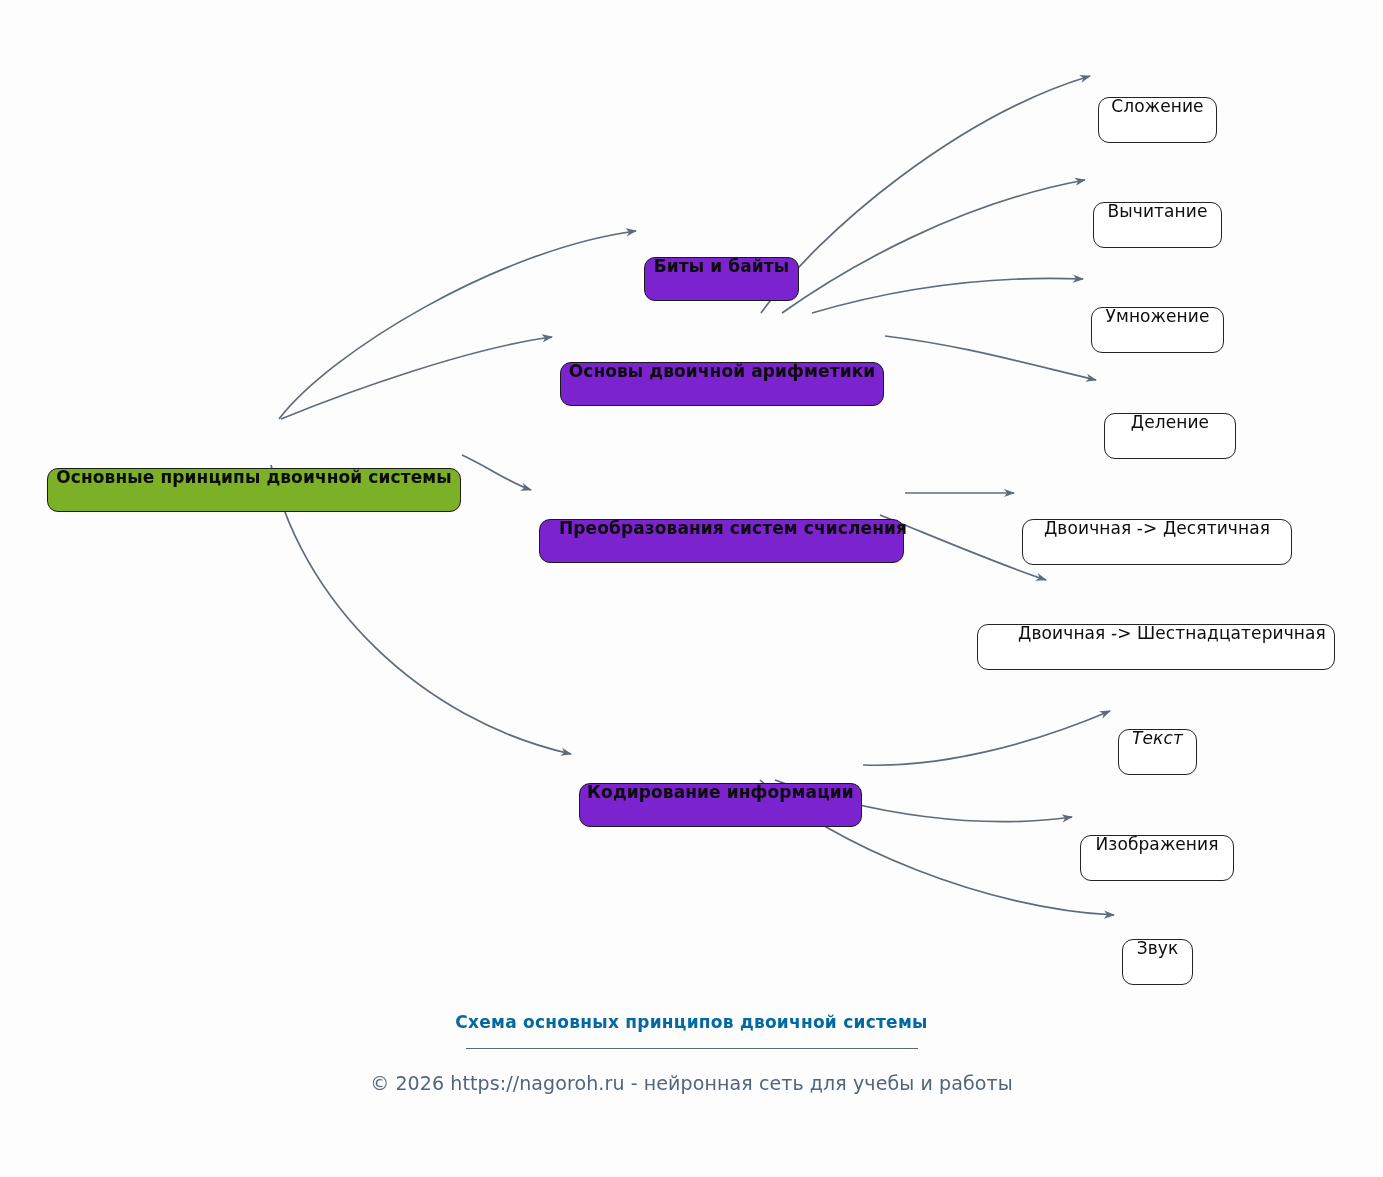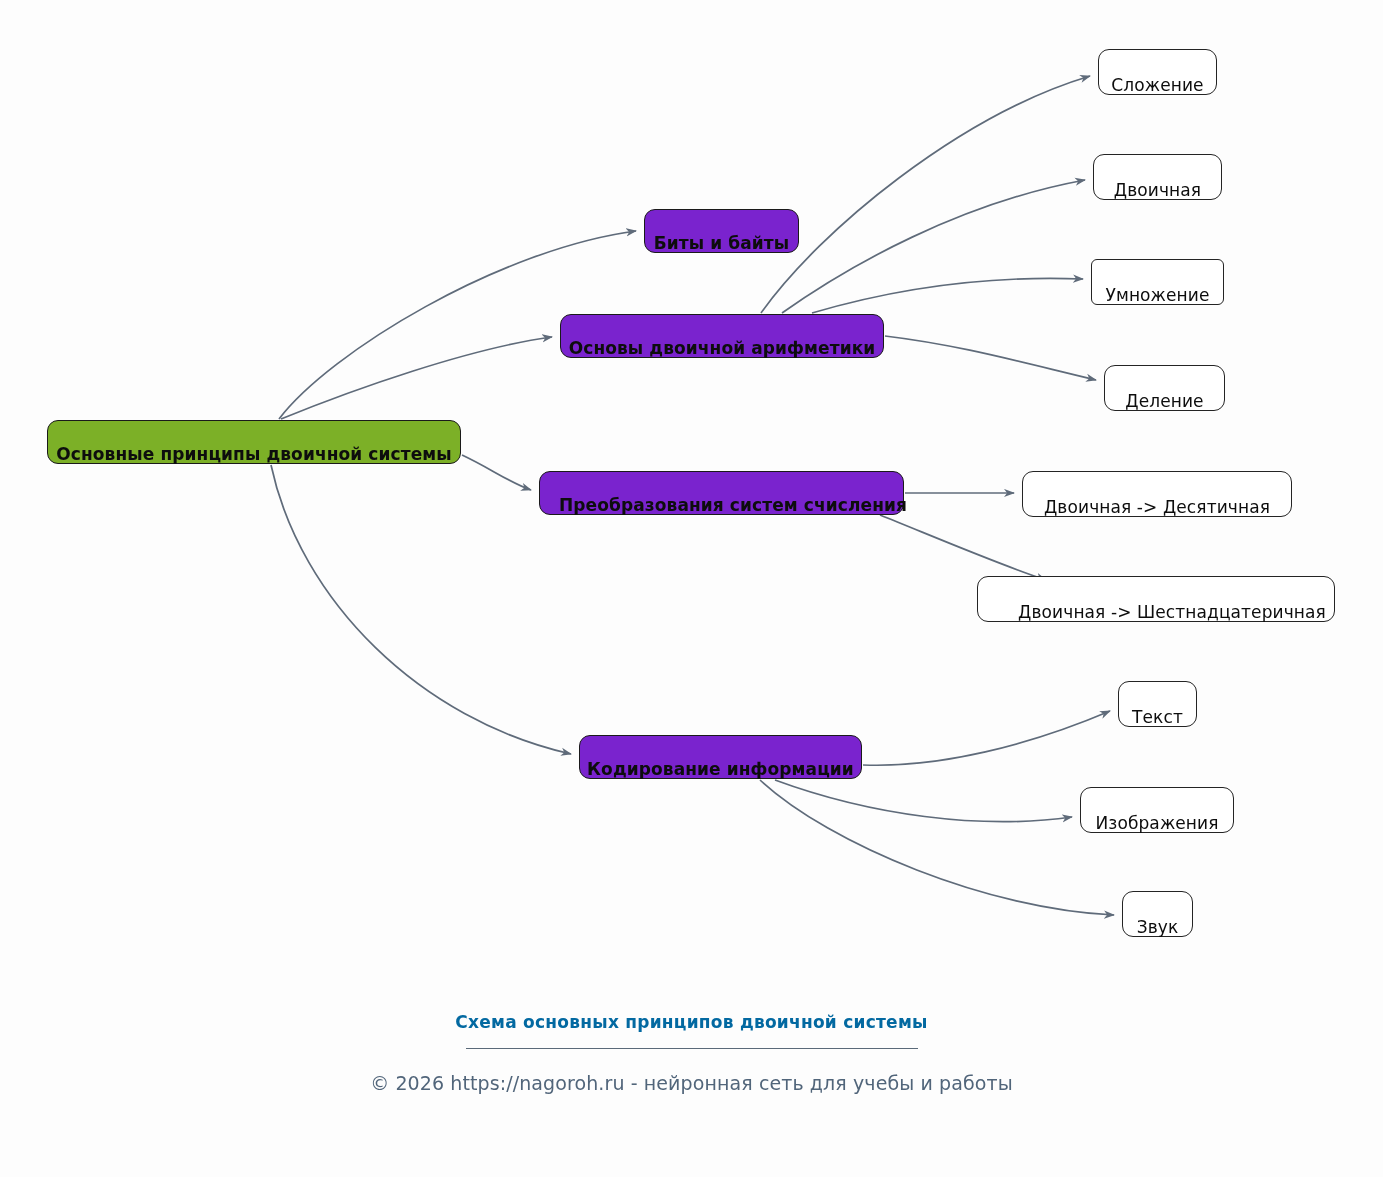--- a/index.html
+++ b/index.html
@@ -37,26 +37,27 @@
     left: 0;
     top: 0;
     width: 1383px;
     height: 1177px;
   }
 
   .node {
     position: absolute;
     box-sizing: border-box;
     display: flex;
-    align-items: flex-end;
+    align-items: flex-start;
     justify-content: center;
     border-radius: 11px;
     white-space: nowrap;
     letter-spacing: 0.1px;
     cursor: pointer;
+    margin-top: 48px;
   }
 
   .node-label {
     display: block;
     line-height: 1;
   }
 
   .node.root {
     background: #7cb027;
     border: 1.6px solid #1a1a1a;
@@ -150,35 +151,35 @@
       <div class="node branch" style="left: 539px; top: 471px; width: 365px; height: 44px; padding-left: 23px;">
         <span class="node-label">Преобразования систем счисления</span>
       </div>
       <div class="node branch" style="left: 579px; top: 735px; width: 283px; height: 44px;">
         <span class="node-label">Кодирование информации</span>
       </div>
       <div class="node leaf" style="left: 1098px; top: 49px; width: 119px; height: 46px;">
         <span class="node-label">Сложение</span>
       </div>
       <div class="node leaf" style="left: 1093px; top: 154px; width: 129px; height: 46px;">
-        <span class="node-label">Двоичная</span>
+        <span class="node-label">Вычитание</span>
       </div>
-      <div class="node leaf" style="left: 1091px; top: 259px; width: 133px; height: 46px; border-radius: 6px;">
+      <div class="node leaf" style="left: 1091px; top: 259px; width: 133px; height: 46px;">
         <span class="node-label">Умножение</span>
       </div>
-      <div class="node leaf" style="left: 1104px; top: 365px; width: 121px; height: 46px;">
+      <div class="node leaf" style="left: 1104px; top: 365px; width: 132px; height: 46px;">
         <span class="node-label">Деление</span>
       </div>
       <div class="node leaf" style="left: 1022px; top: 471px; width: 270px; height: 46px;">
         <span class="node-label">Двоичная -&gt; Десятичная</span>
       </div>
       <div class="node leaf" style="left: 977px; top: 576px; width: 358px; height: 46px; padding-left: 32px;">
         <span class="node-label">Двоичная -&gt; Шестнадцатеричная</span>
       </div>
-      <div class="node leaf" style="left: 1118px; top: 681px; width: 79px; height: 46px;">
+      <div class="node leaf" style="left: 1118px; top: 681px; width: 79px; height: 46px; font-style: italic;">
         <span class="node-label">Текст</span>
       </div>
       <div class="node leaf" style="left: 1080px; top: 787px; width: 154px; height: 46px;">
         <span class="node-label">Изображения</span>
       </div>
       <div class="node leaf" style="left: 1122px; top: 891px; width: 71px; height: 46px;">
         <span class="node-label">Звук</span>
       </div>
     </div>
 

